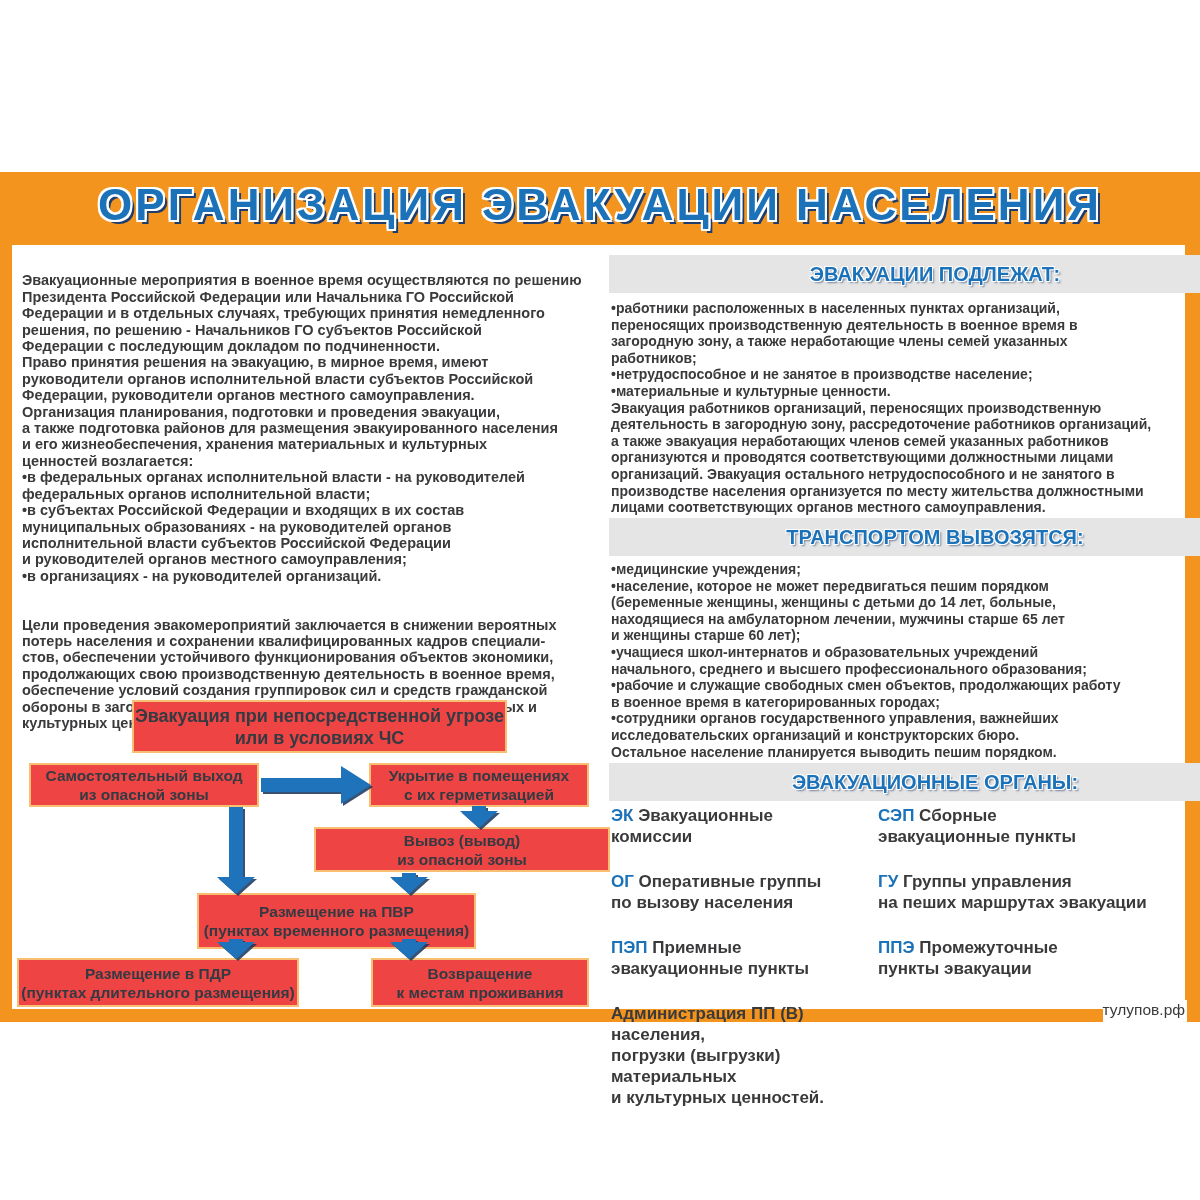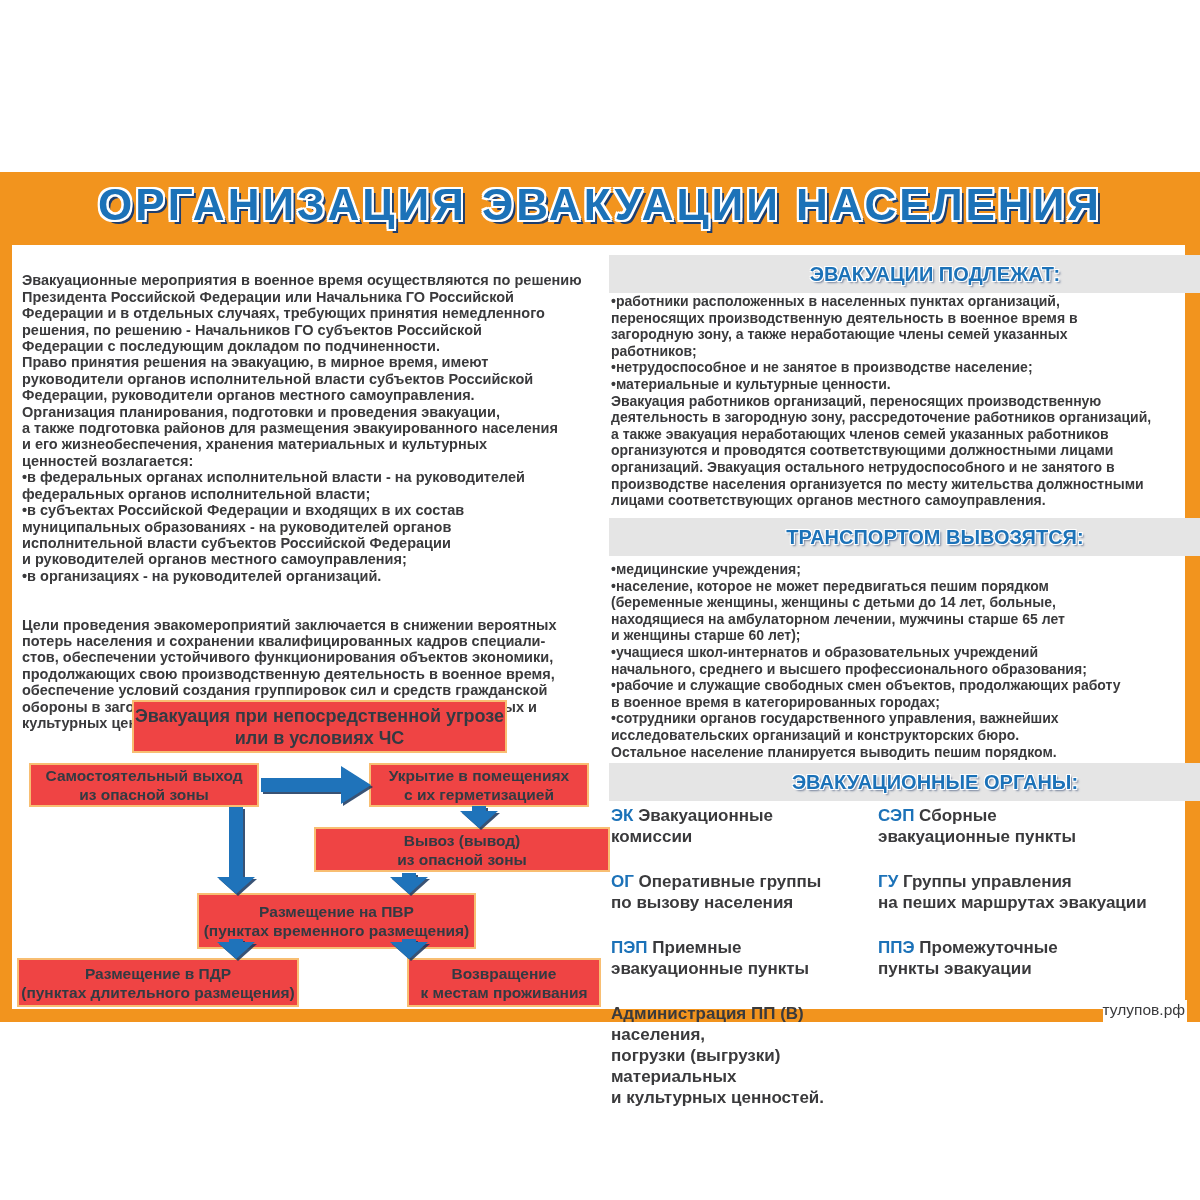--- a/index.html
+++ b/index.html
@@ -40,21 +40,21 @@
     text-shadow:
       -1px -1px 0 #ffffff, 1px -1px 0 #ffffff,
       -1px 1px 0 #ffffff, 1px 1px 0 #ffffff,
       2px 2px 2px rgba(25,50,95,.55);
   }
   .sec-body{
     position:absolute;left:2px;width:572px;color:#3A3A3C;
     font-size:14px;line-height:16.6px;white-space:pre-line;
   }
   #hdr-subject{top:10px;}
-  #body-subject{top:48px;}
+  #body-subject{top:55px;}
   #hdr-transport{top:273px;}
   #body-transport{top:316px;}
   #hdr-organs{top:518px;}
   .legend{
     position:absolute;left:2px;top:560px;width:572px;
     display:grid;grid-template-columns:243px 1fr;column-gap:12px;row-gap:13px;gap:24px;
   }
   .legend-item{font-size:17px;line-height:21px;color:#3A3A3C;}
   .legend-abbr{color:#1C72B8;}
   .legend-text{white-space:pre-line;}
@@ -64,21 +64,21 @@
     box-sizing:border-box;color:#333A42;text-align:center;
     display:flex;align-items:center;justify-content:center;
     white-space:pre-line;font-size:15.5px;line-height:19px;
   }
   #fc-threat{left:120px;top:455px;width:375px;height:53px;font-size:18px;line-height:22px;}
   #fc-self{left:17px;top:518px;width:230px;height:44px;}
   #fc-shelter{left:357px;top:518px;width:220px;height:44px;}
   #fc-removal{left:302px;top:582px;width:296px;height:45px;}
   #fc-pvr{left:185px;top:648px;width:279px;height:56px;}
   #fc-pdr{left:5px;top:713px;width:282px;height:49px;}
-  #fc-return{left:359px;top:713px;width:194px;height:49px;margin-left:36px;}
+  #fc-return{left:359px;top:713px;width:218px;height:49px;}
   
   .arrow-v{position:absolute;width:38px;filter:drop-shadow(2px 2px 0 rgba(22,52,92,.85));}
   .arrow-v .shaft{margin:0 auto;width:14px;background:#1F73BA;}
   .arrow-v .head{
     width:0;height:0;margin:0 auto;
     border-left:19px solid transparent;border-right:19px solid transparent;
     border-top:17px solid #1F73BA;
   }
   .arrow-h{position:absolute;height:38px;filter:drop-shadow(2px 2px 0 rgba(22,52,92,.85));}
   .arrow-h .shaft{position:absolute;left:0;top:12px;height:14px;background:#1F73BA;}

